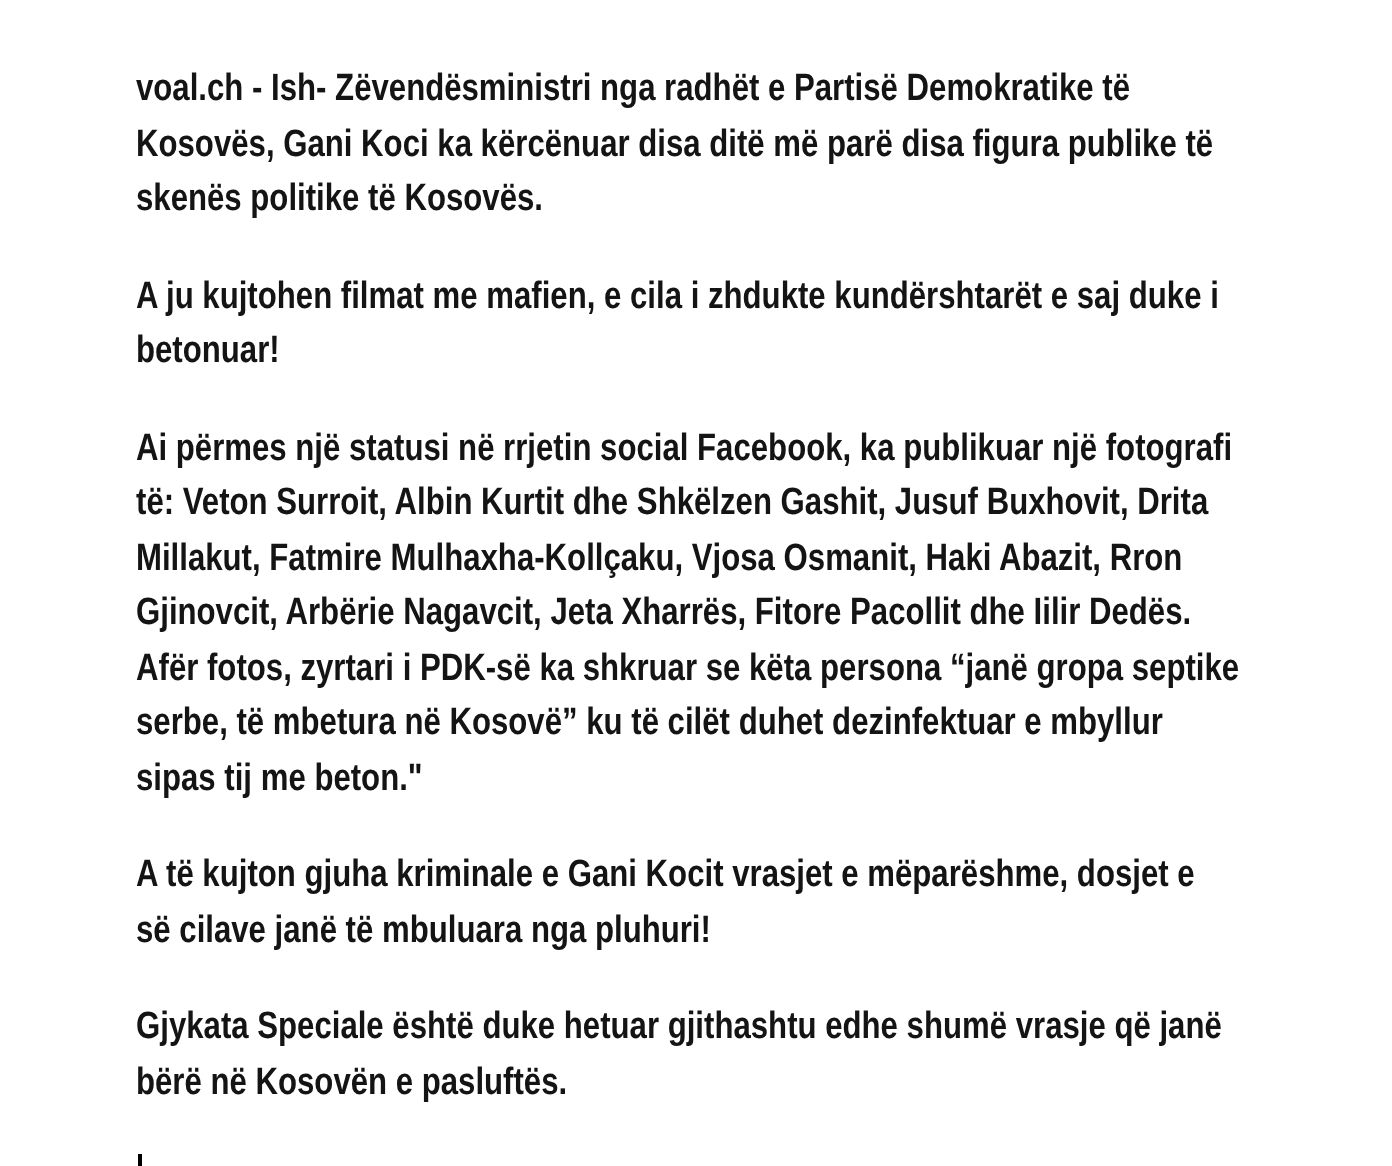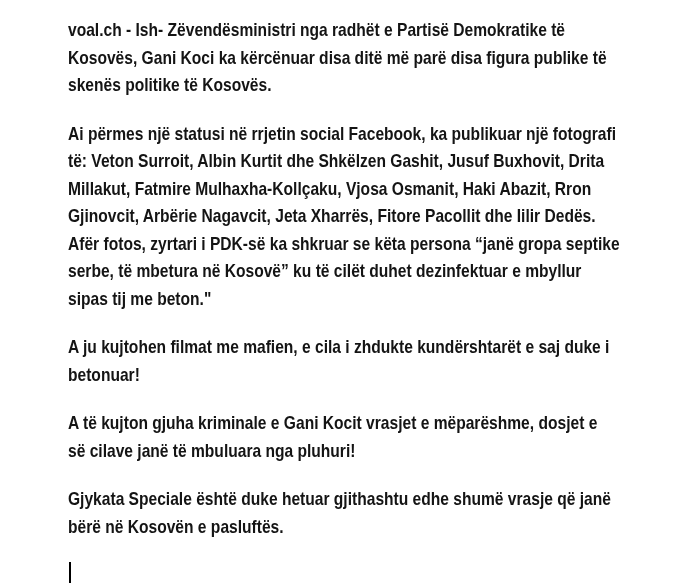--- a/index.html
+++ b/index.html
@@ -13,21 +13,21 @@
     padding: 0;
     width: 696px;
     height: 583px;
     background: var(--bg-color);
     overflow: hidden;
   }
   .page {
     width: 620px;
     height: 583px;
     background: var(--bg-color);
-    padding: 16px 30px 0 68px;
+    padding: 31px 30px 0 68px;
     font-family: "Liberation Sans", "DejaVu Sans", sans-serif;
     font-weight: bold;
     font-size: 19px;
     line-height: 27.5px;
     color: var(--text-color);
     cursor: text;
   }
   .para {
     margin: 0 0 21px 0;
   }
@@ -60,32 +60,32 @@
 
 <div class="page">
 
   <div class="para">
     <div class="line">voal.ch - Ish- Zëvendësministri nga radhët e Partisë Demokratike të</div>
     <div class="line">Kosovës, Gani Koci ka kërcënuar disa ditë më parë disa figura publike të</div>
     <div class="line">skenës politike të Kosovës.</div>
   </div>
 
   <div class="para">
+    <div class="line">A ju kujtohen filmat me mafien, e cila i zhdukte kundërshtarët e saj duke i</div>
+    <div class="line">betonuar!</div>
+  </div>
+
+  <div class="para">
     <div class="line">Ai përmes një statusi në rrjetin social Facebook, ka publikuar një fotografi</div>
     <div class="line">të: Veton Surroit, Albin Kurtit dhe Shkëlzen Gashit, Jusuf Buxhovit, Drita</div>
     <div class="line">Millakut, Fatmire Mulhaxha-Kollçaku, Vjosa Osmanit, Haki Abazit, Rron</div>
     <div class="line">Gjinovcit, Arbërie Nagavcit, Jeta Xharrës, Fitore Pacollit dhe Iilir Dedës.</div>
     <div class="line">Afër fotos, zyrtari i PDK-së ka shkruar se këta persona “janë gropa septike</div>
     <div class="line">serbe, të mbetura në Kosovë” ku të cilët duhet dezinfektuar e mbyllur</div>
     <div class="line">sipas tij me beton."</div>
-  </div>
-
-  <div class="para">
-    <div class="line">A ju kujtohen filmat me mafien, e cila i zhdukte kundërshtarët e saj duke i</div>
-    <div class="line">betonuar!</div>
   </div>
 
   <div class="para">
     <div class="line">A të kujton gjuha kriminale e Gani Kocit vrasjet e mëparëshme, dosjet e</div>
     <div class="line">së cilave janë të mbuluara nga pluhuri!</div>
   </div>
 
   <div class="para">
     <div class="line">Gjykata Speciale është duke hetuar gjithashtu edhe shumë vrasje që janë</div>
     <div class="line">bërë në Kosovën e pasluftës.</div>

